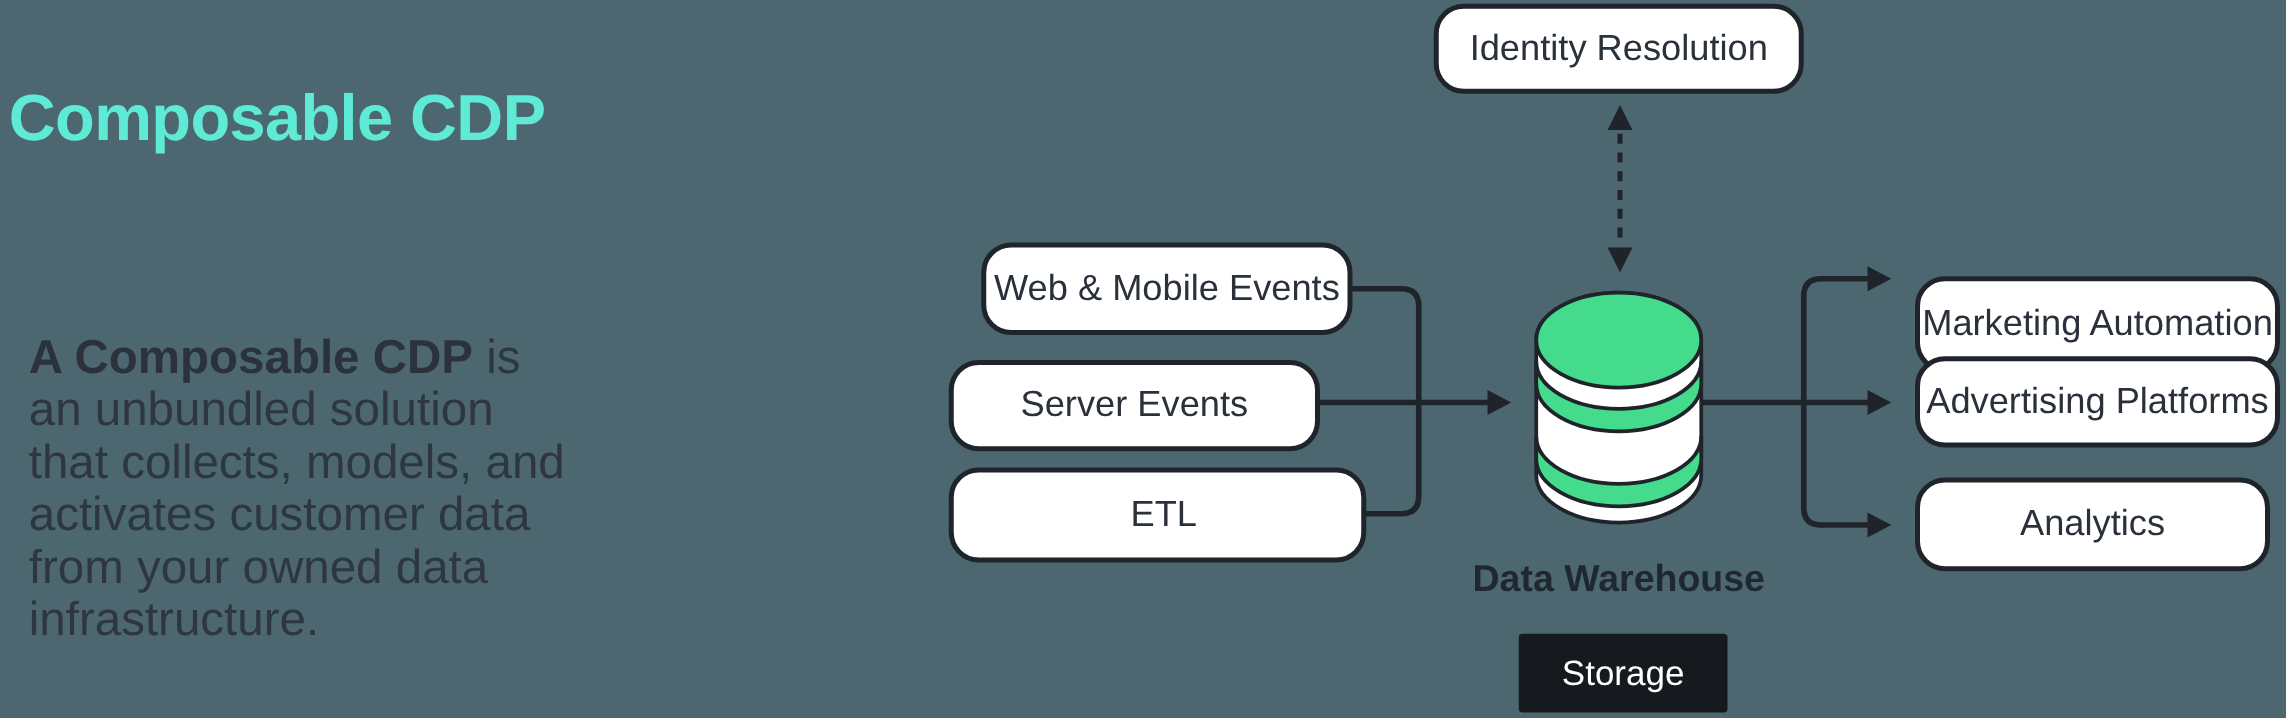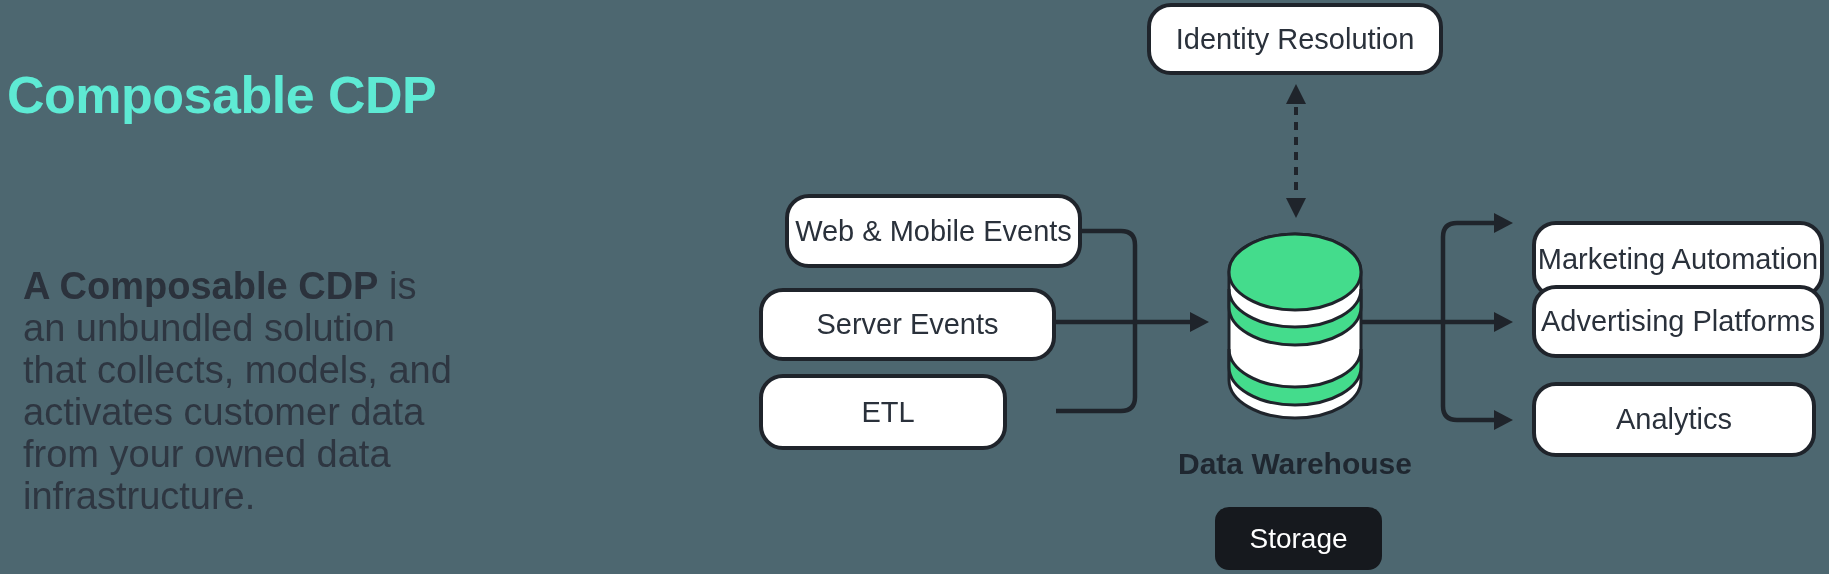--- a/index.html
+++ b/index.html
@@ -24,21 +24,21 @@
     position:absolute;background:#ffffff;border:4px solid #1f242b;border-radius:24px;
     display:flex;align-items:center;justify-content:center;box-sizing:border-box;
     font-size:29px;color:#2a313b;white-space:nowrap;
   }
   .dw-label{
     position:absolute;left:1145px;top:448px;width:300px;text-align:center;
     font-size:30px;line-height:32px;font-weight:bold;color:#1f2730;
   }
   .storage-badge{
     position:absolute;left:1215px;top:507px;width:167px;height:63px;box-sizing:border-box;
-    background:#16191e;border-radius:14px;display:flex;align-items:center;justify-content:center;
+    background:#16191e;border-radius:3px;display:flex;align-items:center;justify-content:center;
     font-size:28px;color:#ffffff;
   }
   svg.diagram-lines{position:absolute;left:0;top:0;pointer-events:none;}
 </style>
 </head>
 <body>
 
 <div class="left-col">
   <h1 class="page-title">
     <span class="title-line">Composable CDP</span>
@@ -68,21 +68,21 @@
     <path d="M1229,289 L1229,307 A66,38 0 0 0 1361,307 L1361,289 A66,38 0 0 1 1229,289 Z" fill="#44dc8c" stroke="#1f242b" stroke-width="3"></path>
     <path d="M1229,349 L1229,367 A66,38 0 0 0 1361,367 L1361,349 A66,38 0 0 1 1229,349 Z" fill="#44dc8c" stroke="#1f242b" stroke-width="3"></path>
     <ellipse cx="1295" cy="272" rx="66" ry="38" fill="#44dc8c" stroke="#1f242b" stroke-width="3"></ellipse>
   </g>
 </svg>
 
 <div class="node" style="left:1147px;top:3px;width:296px;height:72px;">Identity Resolution</div>
 
 <div class="node" style="left:759px;top:194px;width:297px;height:74px;margin-left:26px;">Web &amp; Mobile Events</div>
 <div class="node" style="left:759px;top:288px;width:297px;height:73px;">Server Events</div>
-<div class="node" style="left:759px;top:374px;width:248px;height:76px;padding-left:10px;">ETL</div>
+<div class="node" style="left:759px;top:374px;width:334px;height:76px;padding-left:10px;">ETL</div>
 
 <div class="node" style="left:1532px;top:185px;width:292px;height:77px;margin-top:36px;">Marketing Automation</div>
 <div class="node" style="left:1532px;top:285px;width:292px;height:73px;">Advertising Platforms</div>
 <div class="node" style="left:1532px;top:382px;width:284px;height:75px;">Analytics</div>
 
 <div class="dw-label">Data Warehouse</div>
 
 <div class="storage-badge">Storage</div>
 
 </body></html>

